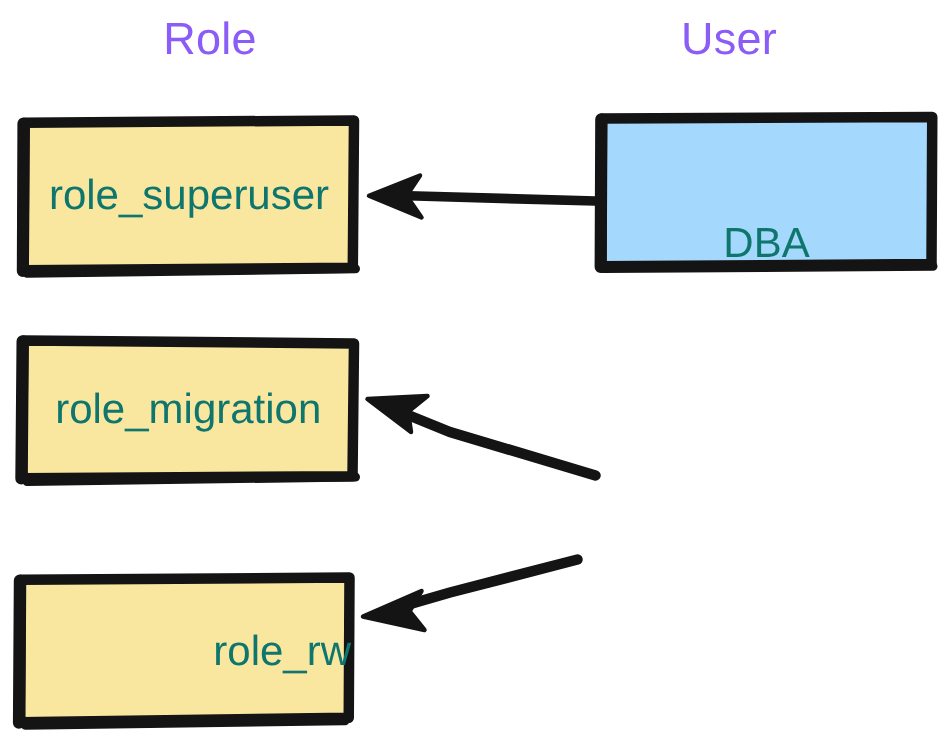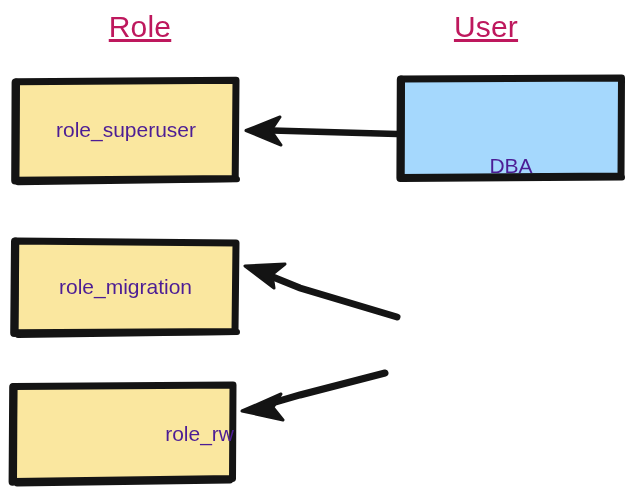--- a/index.html
+++ b/index.html
@@ -14,37 +14,36 @@
   #canvas {
     position: relative;
     width: 632px;
     height: 494px;
     background: #ffffff;
     overflow: hidden;
   }
   .col-header {
     position: absolute;
     font-size: 30px;
-    color: #be185d;
+    color: #8b5cf6;
     font-weight: 400;
     letter-spacing: 0.2px;
     text-align: center;
     white-space: nowrap;
-    text-decoration: underline;
   }
   #header-role  { left: 30px;  top: 10px; width: 220px; }
   #header-user  { left: 374px; top: 10px; width: 224px; }
 
   .node {
     position: absolute;
     display: flex;
     align-items: center;
     justify-content: center;
-    font-size: 21px;
-    color: #4c1d95;
+    font-size: 28px;
+    color: #0f766e;
     white-space: nowrap;
     box-sizing: border-box;
     z-index: 3;
   }
   .node .node-label { position: relative; z-index: 4; }
 
   
   .sketch-frame {
     position: absolute;
     left: -10px; top: -10px;
@@ -74,21 +73,21 @@
 
   <div class="node" id="node-role_superuser" style="left:15px; top:80px; width:222px; height:100px;">
     <svg class="sketch-frame" viewBox="0 0 242 120" preserveAspectRatio="none">
       <path d="M11.5,11.8 L231,10.3 L230.2,108.5 L10.8,110.2 Z" fill="#fae79f" stroke="#141414" stroke-width="7" stroke-linejoin="round" stroke-linecap="round"></path>
       <path d="M10.6,12.4 L10.2,110.6" fill="none" stroke="#141414" stroke-width="8" stroke-linecap="round"></path>
       <path d="M13,112.2 L232,109.2" fill="none" stroke="#141414" stroke-width="6" stroke-linecap="round"></path>
     </svg>
     <span class="node-label">role_superuser</span>
   </div>
 
-  <div class="node" id="node-role_migration" style="left:14px; top:240px; width:223px; height:93px;">
+  <div class="node" id="node-role_migration" style="left:14px; top:226px; width:223px; height:93px;">
     <svg class="sketch-frame" viewBox="0 0 243 113" preserveAspectRatio="none">
       <path d="M11.8,11.0 L232,13.0 L231,101.5 L11.0,102.8 Z" fill="#fae79f" stroke="#141414" stroke-width="7" stroke-linejoin="round" stroke-linecap="round"></path>
       <path d="M11.0,11.5 L10.2,103.0" fill="none" stroke="#141414" stroke-width="8" stroke-linecap="round"></path>
       <path d="M14,105.0 L233,102.0" fill="none" stroke="#141414" stroke-width="6" stroke-linecap="round"></path>
     </svg>
     <span class="node-label">role_migration</span>
   </div>
 
   <div class="node" id="node-role_rw" style="left:12px; top:385px; width:222px; height:98px;justify-content:flex-end;">
     <svg class="sketch-frame" viewBox="0 0 242 118" preserveAspectRatio="none">

